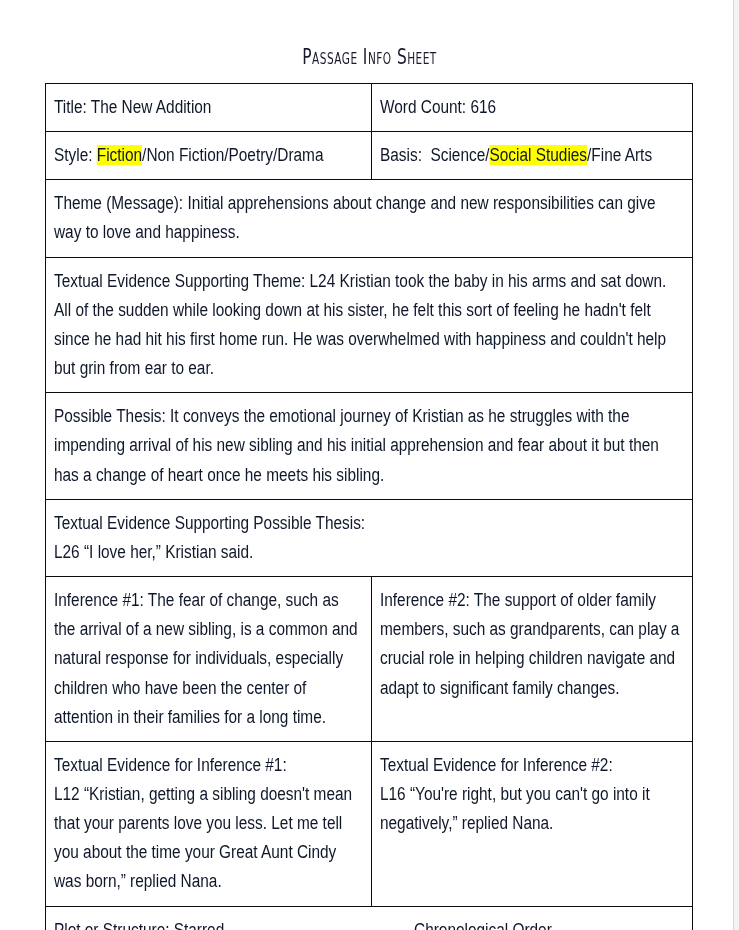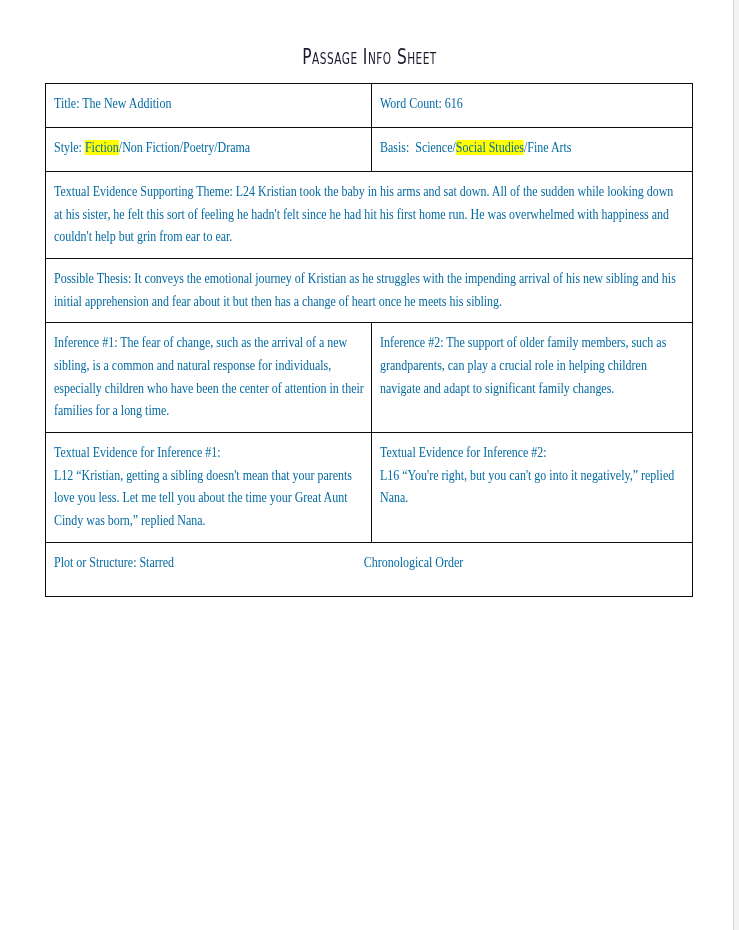--- a/index.html
+++ b/index.html
@@ -50,23 +50,23 @@
     left: 45px;
     top: 83px;
     width: 647px;
     border-collapse: collapse;
     table-layout: fixed;
   }
   #info-table td {
     border: 1.4px solid #0d0d0d;
     vertical-align: top;
     padding: 9px 7px 9px 8px;
-    color: #0369a1;
-    font-family: Liberation Serif, serif;
-    font-size: 14px;
+    color: #0f172a;
+    font-family: Liberation Sans, sans-serif;
+    font-size: 18px;
     font-stretch: condensed;
     line-height: 1.62;
     transform-origin: left top;
   }
   #info-table td .txt {
     display: block;
     transform: scaleX(0.855);
     transform-origin: left top;
     width: 116.9%;
   }
@@ -133,39 +133,55 @@
         </td>
         <td class="col-b">
           <span class="txt">
             <span>Basis:</span>&nbsp;
             <span>Science</span><span>/</span><span class="hl">Social Studies</span><span>/</span><span>Fine Arts</span>
           </span>
         </td>
       </tr>
 
 
+      <tr class="r-message">
+        <td colspan="2">
+          <span class="txt">
+            <span>Theme (Message):</span>
+            <span>Initial apprehensions about change and new responsibilities can give way to love and happiness.</span>
+          </span>
+        </td>
+      </tr>
 
       <tr class="r-evtheme">
         <td colspan="2">
           <span class="txt">
             <span>Textual Evidence Supporting Theme:</span>
             <span>L24 Kristian took the baby in his arms and sat down. All of the sudden while looking down at his sister, he felt this sort of feeling he hadn't felt since he had hit his first home run. He was overwhelmed with happiness and couldn't help but grin from ear to ear.</span>
           </span>
         </td>
       </tr>
 
       <tr class="r-thesis">
         <td colspan="2">
           <span class="txt">
             <span>Possible Thesis:</span>
             <span>It conveys the emotional journey of Kristian as he struggles with the impending arrival of his new sibling and his initial apprehension and fear about it but then has a change of heart once he meets his sibling.</span>
           </span>
         </td>
       </tr>
 
+      <tr class="r-evthesis">
+        <td colspan="2">
+          <span class="txt">
+            <span class="line">Textual Evidence Supporting Possible Thesis:</span>
+            <span class="line">L26 “I love her,” Kristian said.</span>
+          </span>
+        </td>
+      </tr>
 
       <tr class="r-inf">
         <td class="col-a">
           <span class="txt">
             <span>Inference #1:</span>
             <span>The fear of change, such as the arrival of a new sibling, is a common and natural response for individuals, especially children who have been the center of attention in their families for a long time.</span>
           </span>
         </td>
         <td class="col-b">
           <span class="txt">

